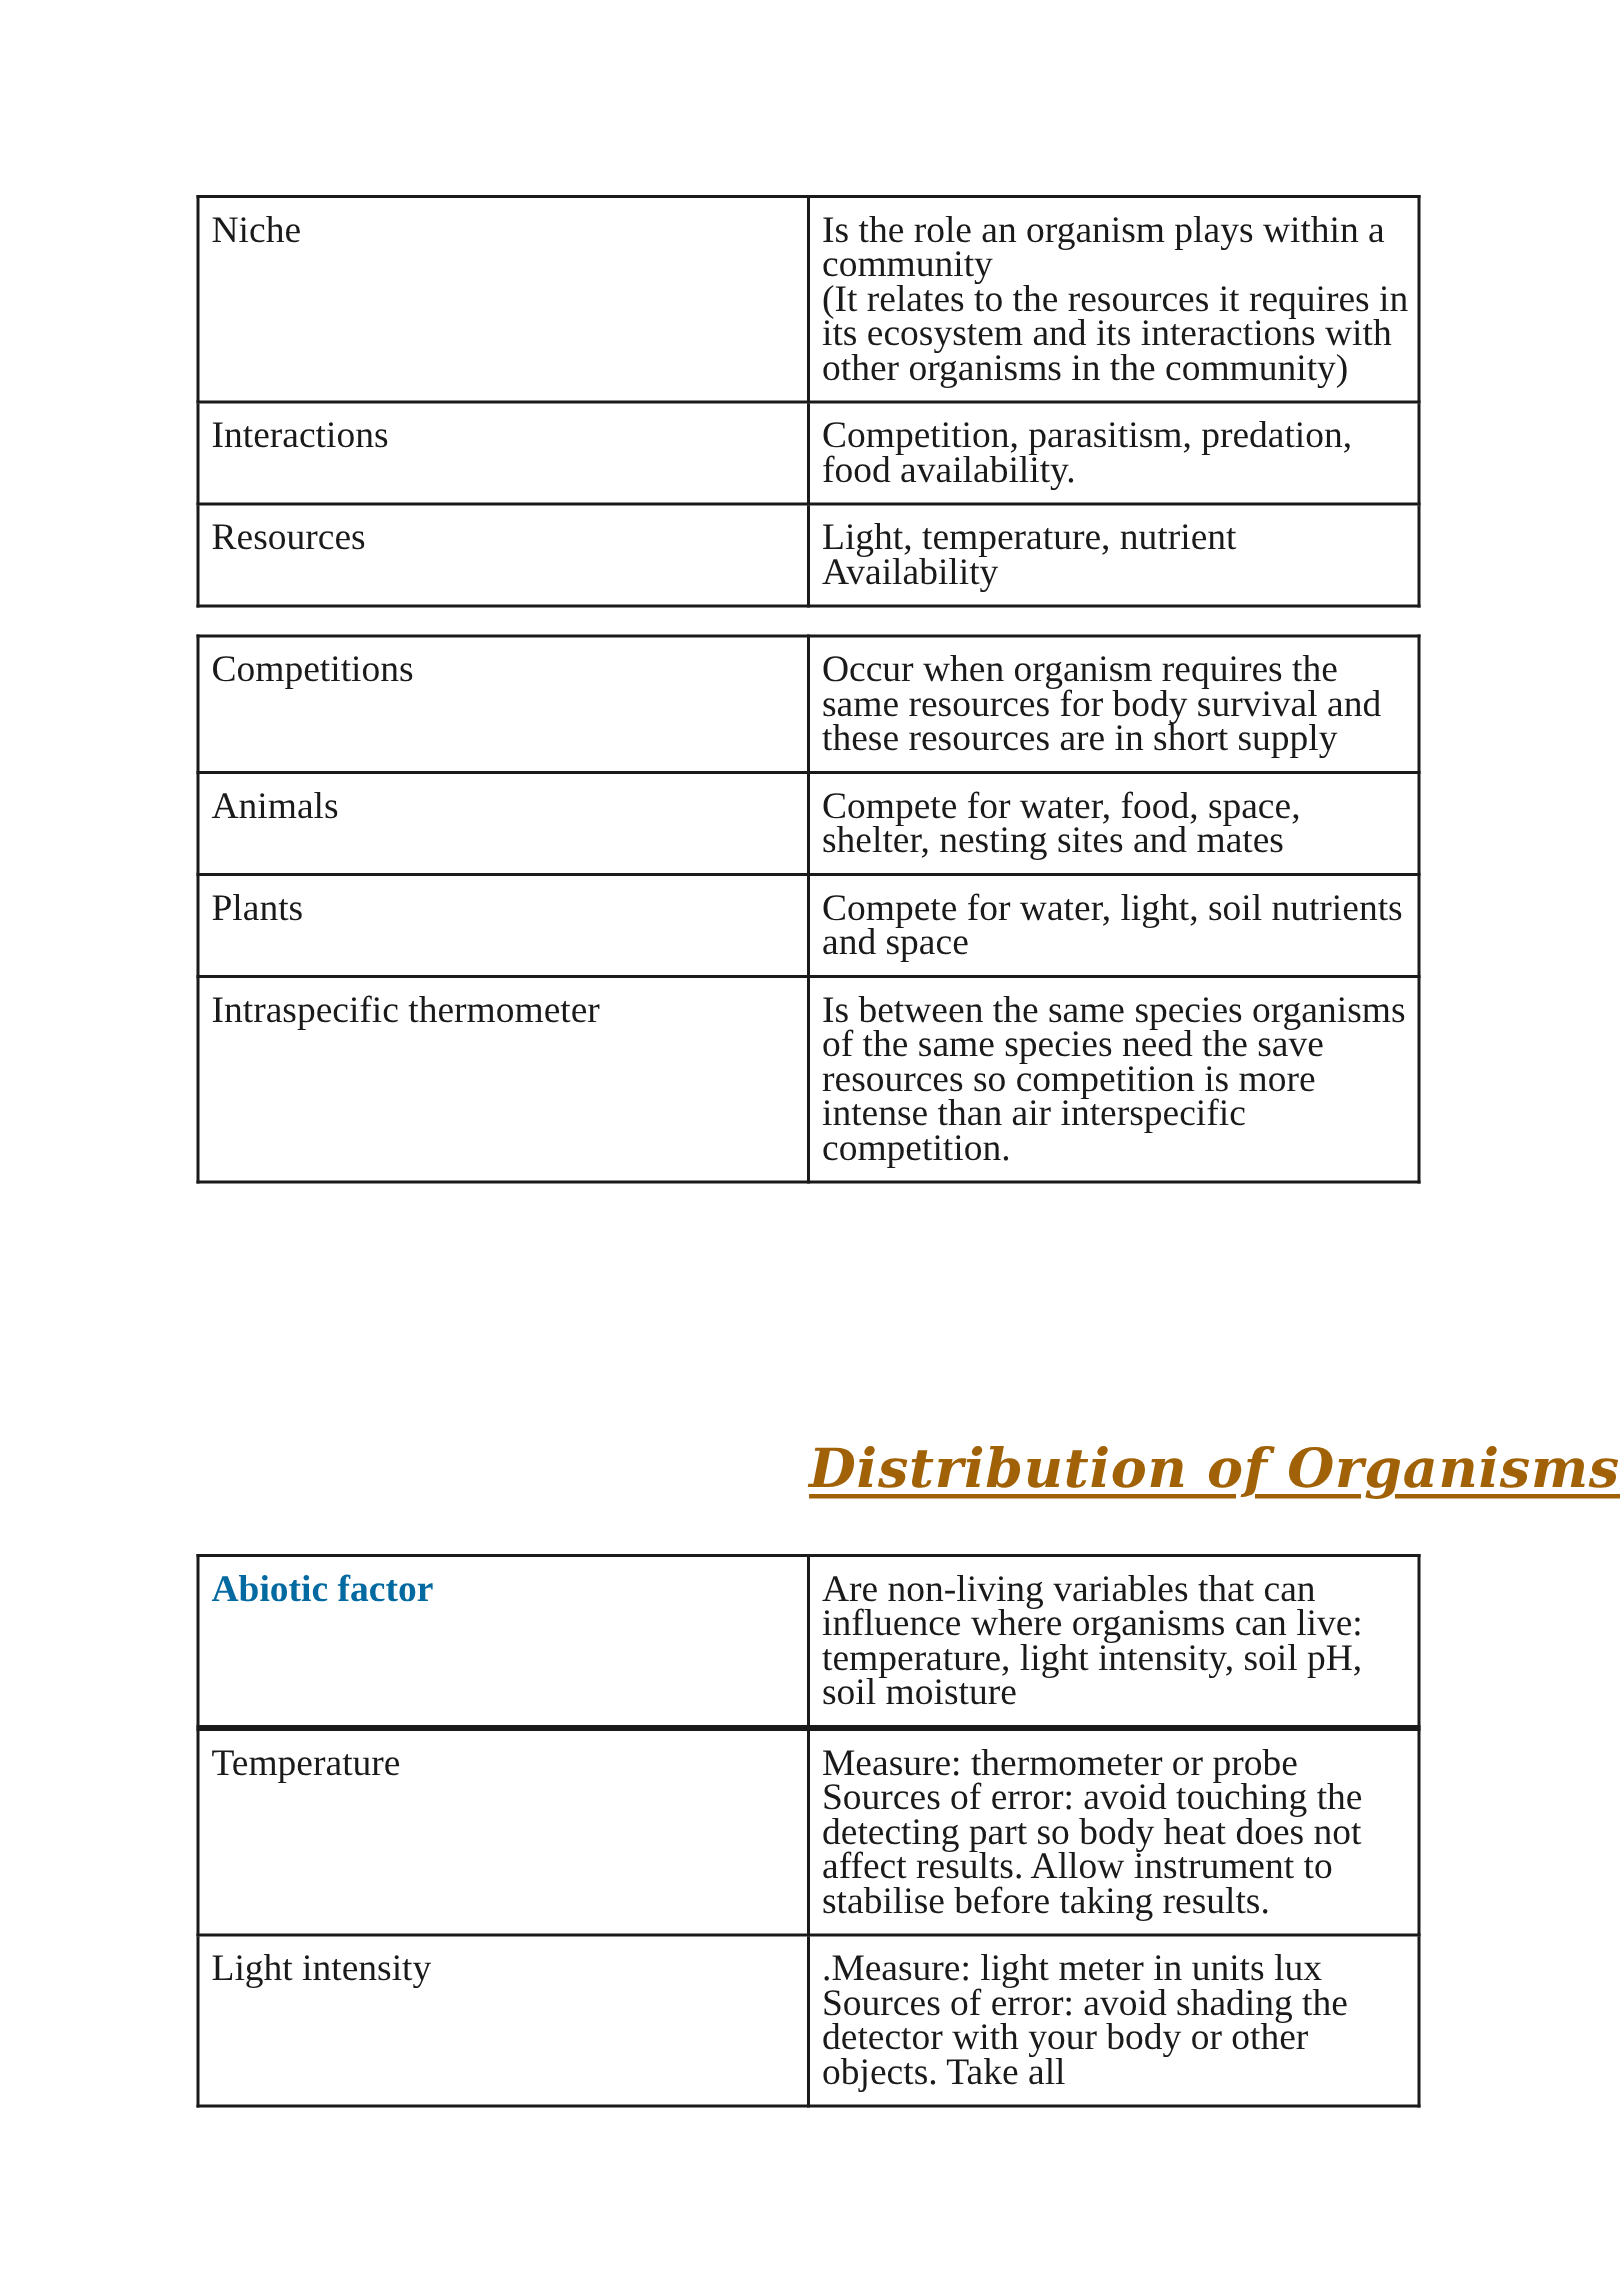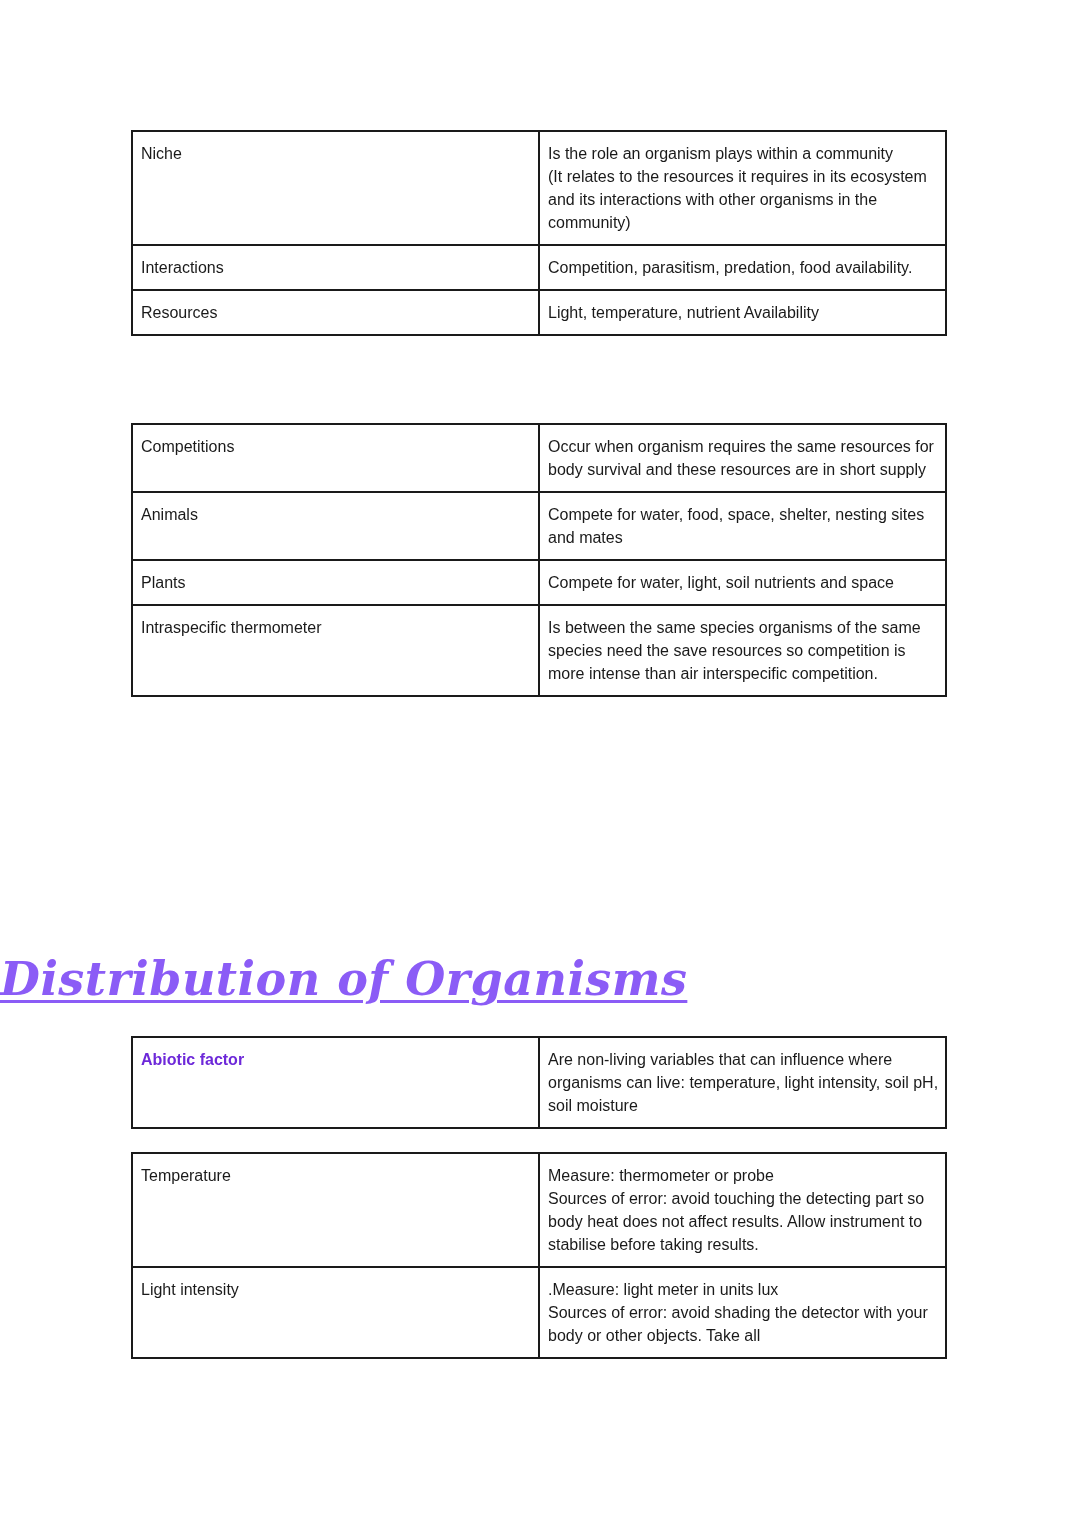--- a/index.html
+++ b/index.html
@@ -18,51 +18,52 @@
     .tbl {
       position: absolute;
       left: 131px;
       width: 816px;
       border-collapse: collapse;
       table-layout: fixed;
     }
     .tbl td {
       border: 2px solid #1a1a1a;
       vertical-align: top;
-      font-size: 16px;
+      font-size: 25px;
       line-height: 23px;
       padding: 10px 4px 10px 8px;
       white-space: pre-line;
+      font-family: Liberation Serif, serif;
     }
     .tbl td.k { width: 391px; }
     .tbl td.v { width: 391px; }
     #t1 { top: 130px; }
     #t2 { top: 423px; }
     #t3 { top: 1036px; }
     #t4 { top: 1152px; }
 
     .title {
       position: absolute;
       top: 955px;
       left: 0;
       width: 1080px;
-      text-align: left;
+      text-align: right;
       font-family: "DejaVu Serif", serif;
       font-style: italic;
       font-weight: bold;
-      font-size: 46px;
+      font-size: 36px;
       line-height: 48px;
-      color: #8b5cf6;
+      color: #a16207;
       text-decoration: underline;
       text-decoration-thickness: 3px;
       text-underline-offset: 5px;
       letter-spacing: 0.5px;
     }
     .blue-label {
-      color: #6d28d9;
+      color: #0369a1;
       font-weight: bold;
       margin-left: 48px;
     }
   </style>
 </head>
 <body>
 
 <table class="tbl" id="t1">
   <tbody>
       <tr>

